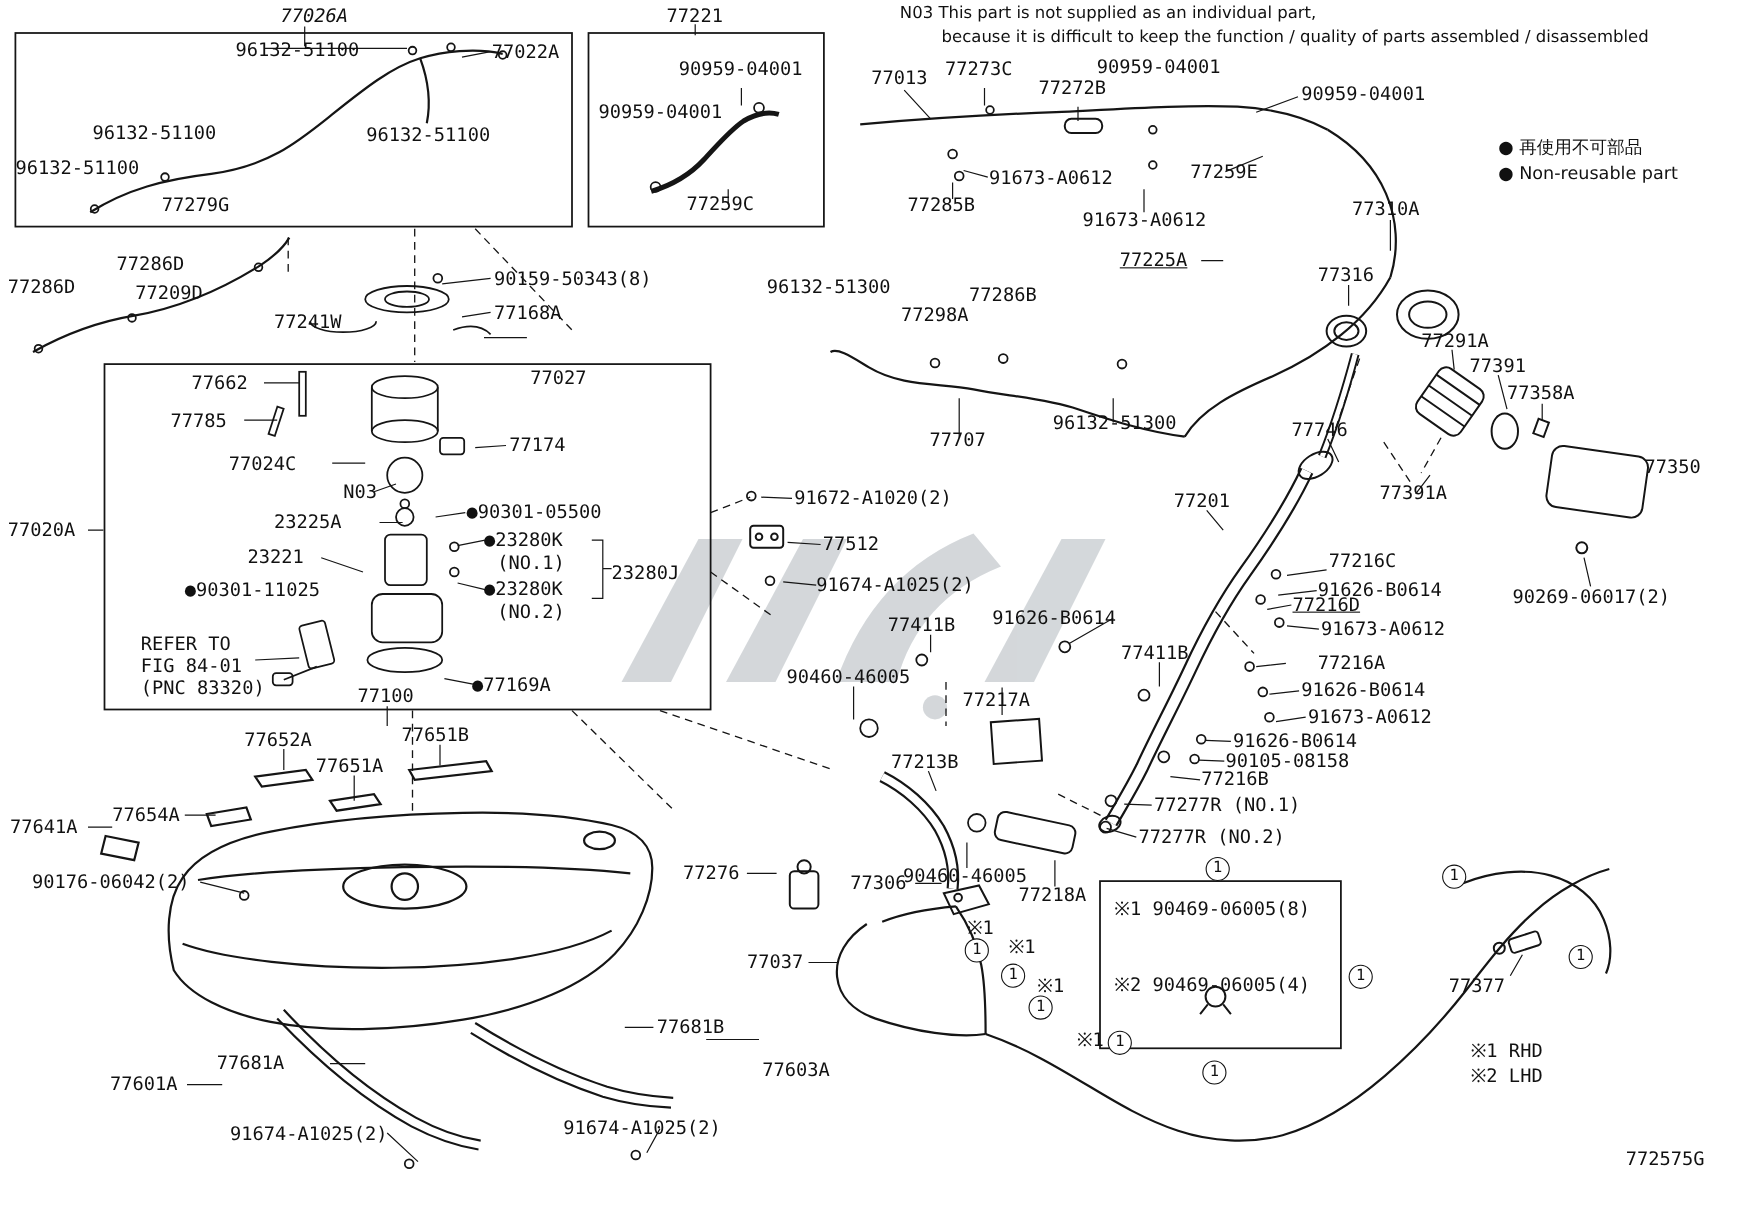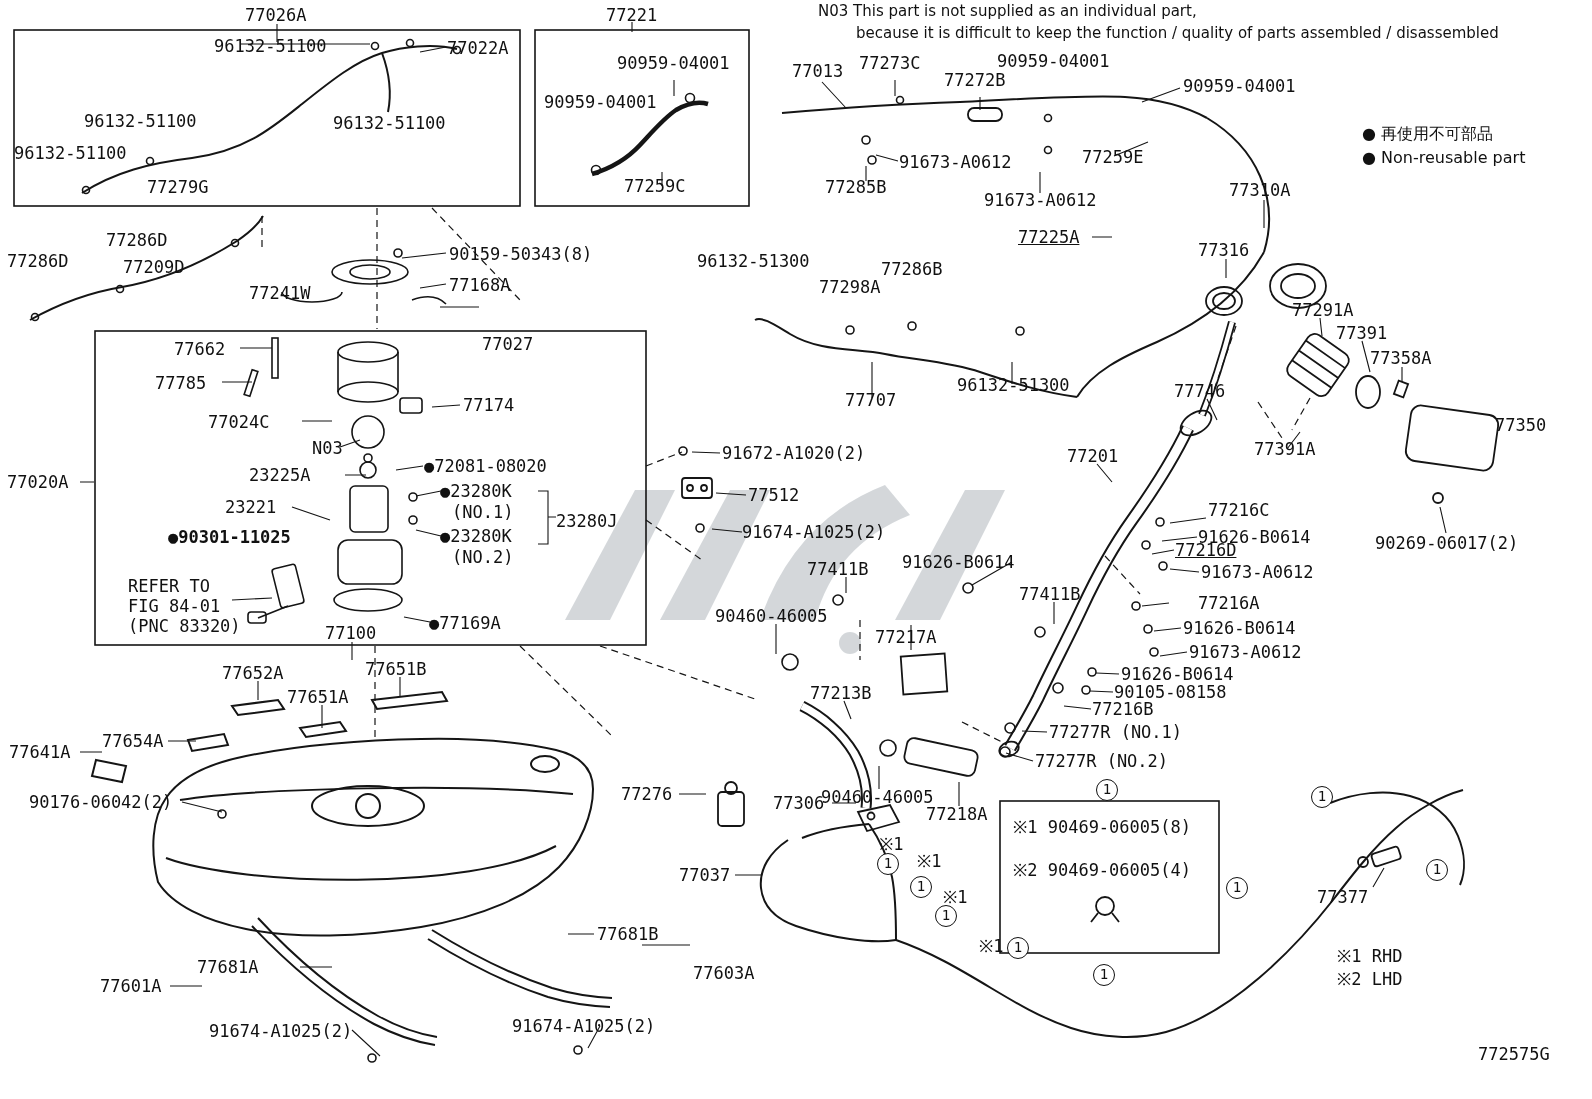--- a/index.html
+++ b/index.html
@@ -195,21 +195,21 @@
          M1207,399 L1217,420 M1097,464 L1112,482 M1287,449 L1300,432 M720,453 L692,452 M746,495 L716,493
          M742,532 L712,529 M1206,518 L1170,523 M1197,537 L1162,541 M1174,550 L1152,554 M1012,562 L972,585
          M846,577 V593 M1199,572 L1170,569 M1446,533 L1440,507 M1169,603 L1142,606 M1054,602 V624
          M1181,628 L1154,631 M1187,652 L1160,656 M776,624 V654 M911,625 V650 M1119,674 L1096,673
          M1113,692 L1090,691 M1091,709 L1064,706 M844,701 L851,719 M1047,732 L1022,731 M1033,761 L1006,753
          M879,789 V766 M959,806 V782 M679,794 H706 M832,803 H856 M735,875 H762 M1373,887 L1384,868
          M340,447 L360,440 M538,491 H548 V544 H538 M548,517 H556"></path>
   </svg>
 
   <div id="labels-layer">
-      <div class="plabel" style="left: 245px; top: 5px;">77026A</div>
+      <div class="plabel" style="left: 255px; top: 5px; font-style: italic;">77026A</div>
       <div class="plabel" style="left: 214px; top: 36px;">96132-51100</div>
       <div class="plabel" style="left: 447px; top: 38px;">77022A</div>
       <div class="plabel" style="left: 606px; top: 5px;">77221</div>
       <div class="plabel" style="left: 617px; top: 53px;">90959-04001</div>
       <div class="plabel" style="left: 792px; top: 61px;">77013</div>
       <div class="plabel" style="left: 859px; top: 53px;">77273C</div>
       <div class="plabel" style="left: 997px; top: 51px;">90959-04001</div>
       <div class="plabel" style="left: 944px; top: 70px;">77272B</div>
       <div class="plabel" style="left: 1183px; top: 76px;">90959-04001</div>
       <div class="plabel" style="left: 84px; top: 111px;">96132-51100</div>
@@ -241,31 +241,31 @@
       <div class="plabel" style="left: 174px; top: 339px;">77662</div>
       <div class="plabel" style="left: 155px; top: 373px;">77785</div>
       <div class="plabel" style="left: 957px; top: 375px;">96132-51300</div>
       <div class="plabel" style="left: 1174px; top: 381px;">77746</div>
       <div class="plabel" style="left: 463px; top: 395px;">77174</div>
       <div class="plabel" style="left: 1495px; top: 415px;">77350</div>
       <div class="plabel" style="left: 208px; top: 412px;">77024C</div>
       <div class="plabel" style="left: 312px; top: 438px;">N03</div>
       <div class="plabel" style="left: 845px; top: 390px;">77707</div>
       <div class="plabel" style="left: 7px; top: 472px;">77020A</div>
-      <div class="plabel" style="left: 424px; top: 456px;">●72081-08020</div>
+      <div class="plabel" style="left: 424px; top: 456px;">●90301-05500</div>
       <div class="plabel" style="left: 249px; top: 465px;">23225A</div>
       <div class="plabel" style="left: 722px; top: 443px;">91672-A1020(2)</div>
       <div class="plabel" style="left: 1067px; top: 446px;">77201</div>
       <div class="plabel" style="left: 1254px; top: 439px;">77391A</div>
       <div class="plabel" style="left: 440px; top: 481px;">●23280K</div>
       <div class="plabel" style="left: 452px; top: 502px;">(NO.1)</div>
       <div class="plabel" style="left: 225px; top: 497px;">23221</div>
       <div class="plabel" style="left: 556px; top: 511px;">23280J</div>
       <div class="plabel" style="left: 748px; top: 485px;">77512</div>
-      <div class="plabel" style="left: 168px; top: 527px; font-weight: bold;">●90301-11025</div>
+      <div class="plabel" style="left: 168px; top: 527px;">●90301-11025</div>
       <div class="plabel" style="left: 440px; top: 526px;">●23280K</div>
       <div class="plabel" style="left: 452px; top: 547px;">(NO.2)</div>
       <div class="plabel" style="left: 742px; top: 522px;">91674-A1025(2)</div>
       <div class="plabel" style="left: 1208px; top: 500px;">77216C</div>
       <div class="plabel" style="left: 1198px; top: 527px;">91626-B0614</div>
       <div class="plabel ul" style="left: 1175px; top: 540px;">77216D</div>
       <div class="plabel" style="left: 902px; top: 552px;">91626-B0614</div>
       <div class="plabel" style="left: 807px; top: 559px;">77411B</div>
       <div class="plabel" style="left: 1201px; top: 562px;">91673-A0612</div>
       <div class="plabel" style="left: 1375px; top: 533px;">90269-06017(2)</div>
@@ -290,21 +290,21 @@
       <div class="plabel" style="left: 1049px; top: 722px;">77277R (NO.1)</div>
       <div class="plabel" style="left: 102px; top: 731px;">77654A</div>
       <div class="plabel" style="left: 9px; top: 742px;">77641A</div>
       <div class="plabel" style="left: 1035px; top: 751px;">77277R (NO.2)</div>
       <div class="plabel" style="left: 821px; top: 787px;">90460-46005</div>
       <div class="plabel" style="left: 926px; top: 804px;">77218A</div>
       <div class="plabel" style="left: 29px; top: 792px;">90176-06042(2)</div>
       <div class="plabel" style="left: 621px; top: 784px;">77276</div>
       <div class="plabel" style="left: 773px; top: 793px;">77306</div>
       <div class="plabel" style="left: 1013px; top: 817px;">※1 90469-06005(8)</div>
-      <div class="plabel" style="left: 1013px; top: 860px;">※2 90469-06005(4)</div>
+      <div class="plabel" style="left: 1013px; top: 886px;">※2 90469-06005(4)</div>
       <div class="plabel" style="left: 679px; top: 865px;">77037</div>
       <div class="plabel" style="left: 879px; top: 834px;">※1</div>
       <div class="plabel" style="left: 917px; top: 851px;">※1</div>
       <div class="plabel" style="left: 943px; top: 887px;">※1</div>
       <div class="plabel" style="left: 1317px; top: 887px;">77377</div>
       <div class="plabel" style="left: 597px; top: 924px;">77681B</div>
       <div class="plabel" style="left: 693px; top: 935px; margin-top: 28px;">77603A</div>
       <div class="plabel" style="left: 197px; top: 957px;">77681A</div>
       <div class="plabel" style="left: 979px; top: 936px;">※1</div>
       <div class="plabel" style="left: 100px; top: 976px;">77601A</div>

